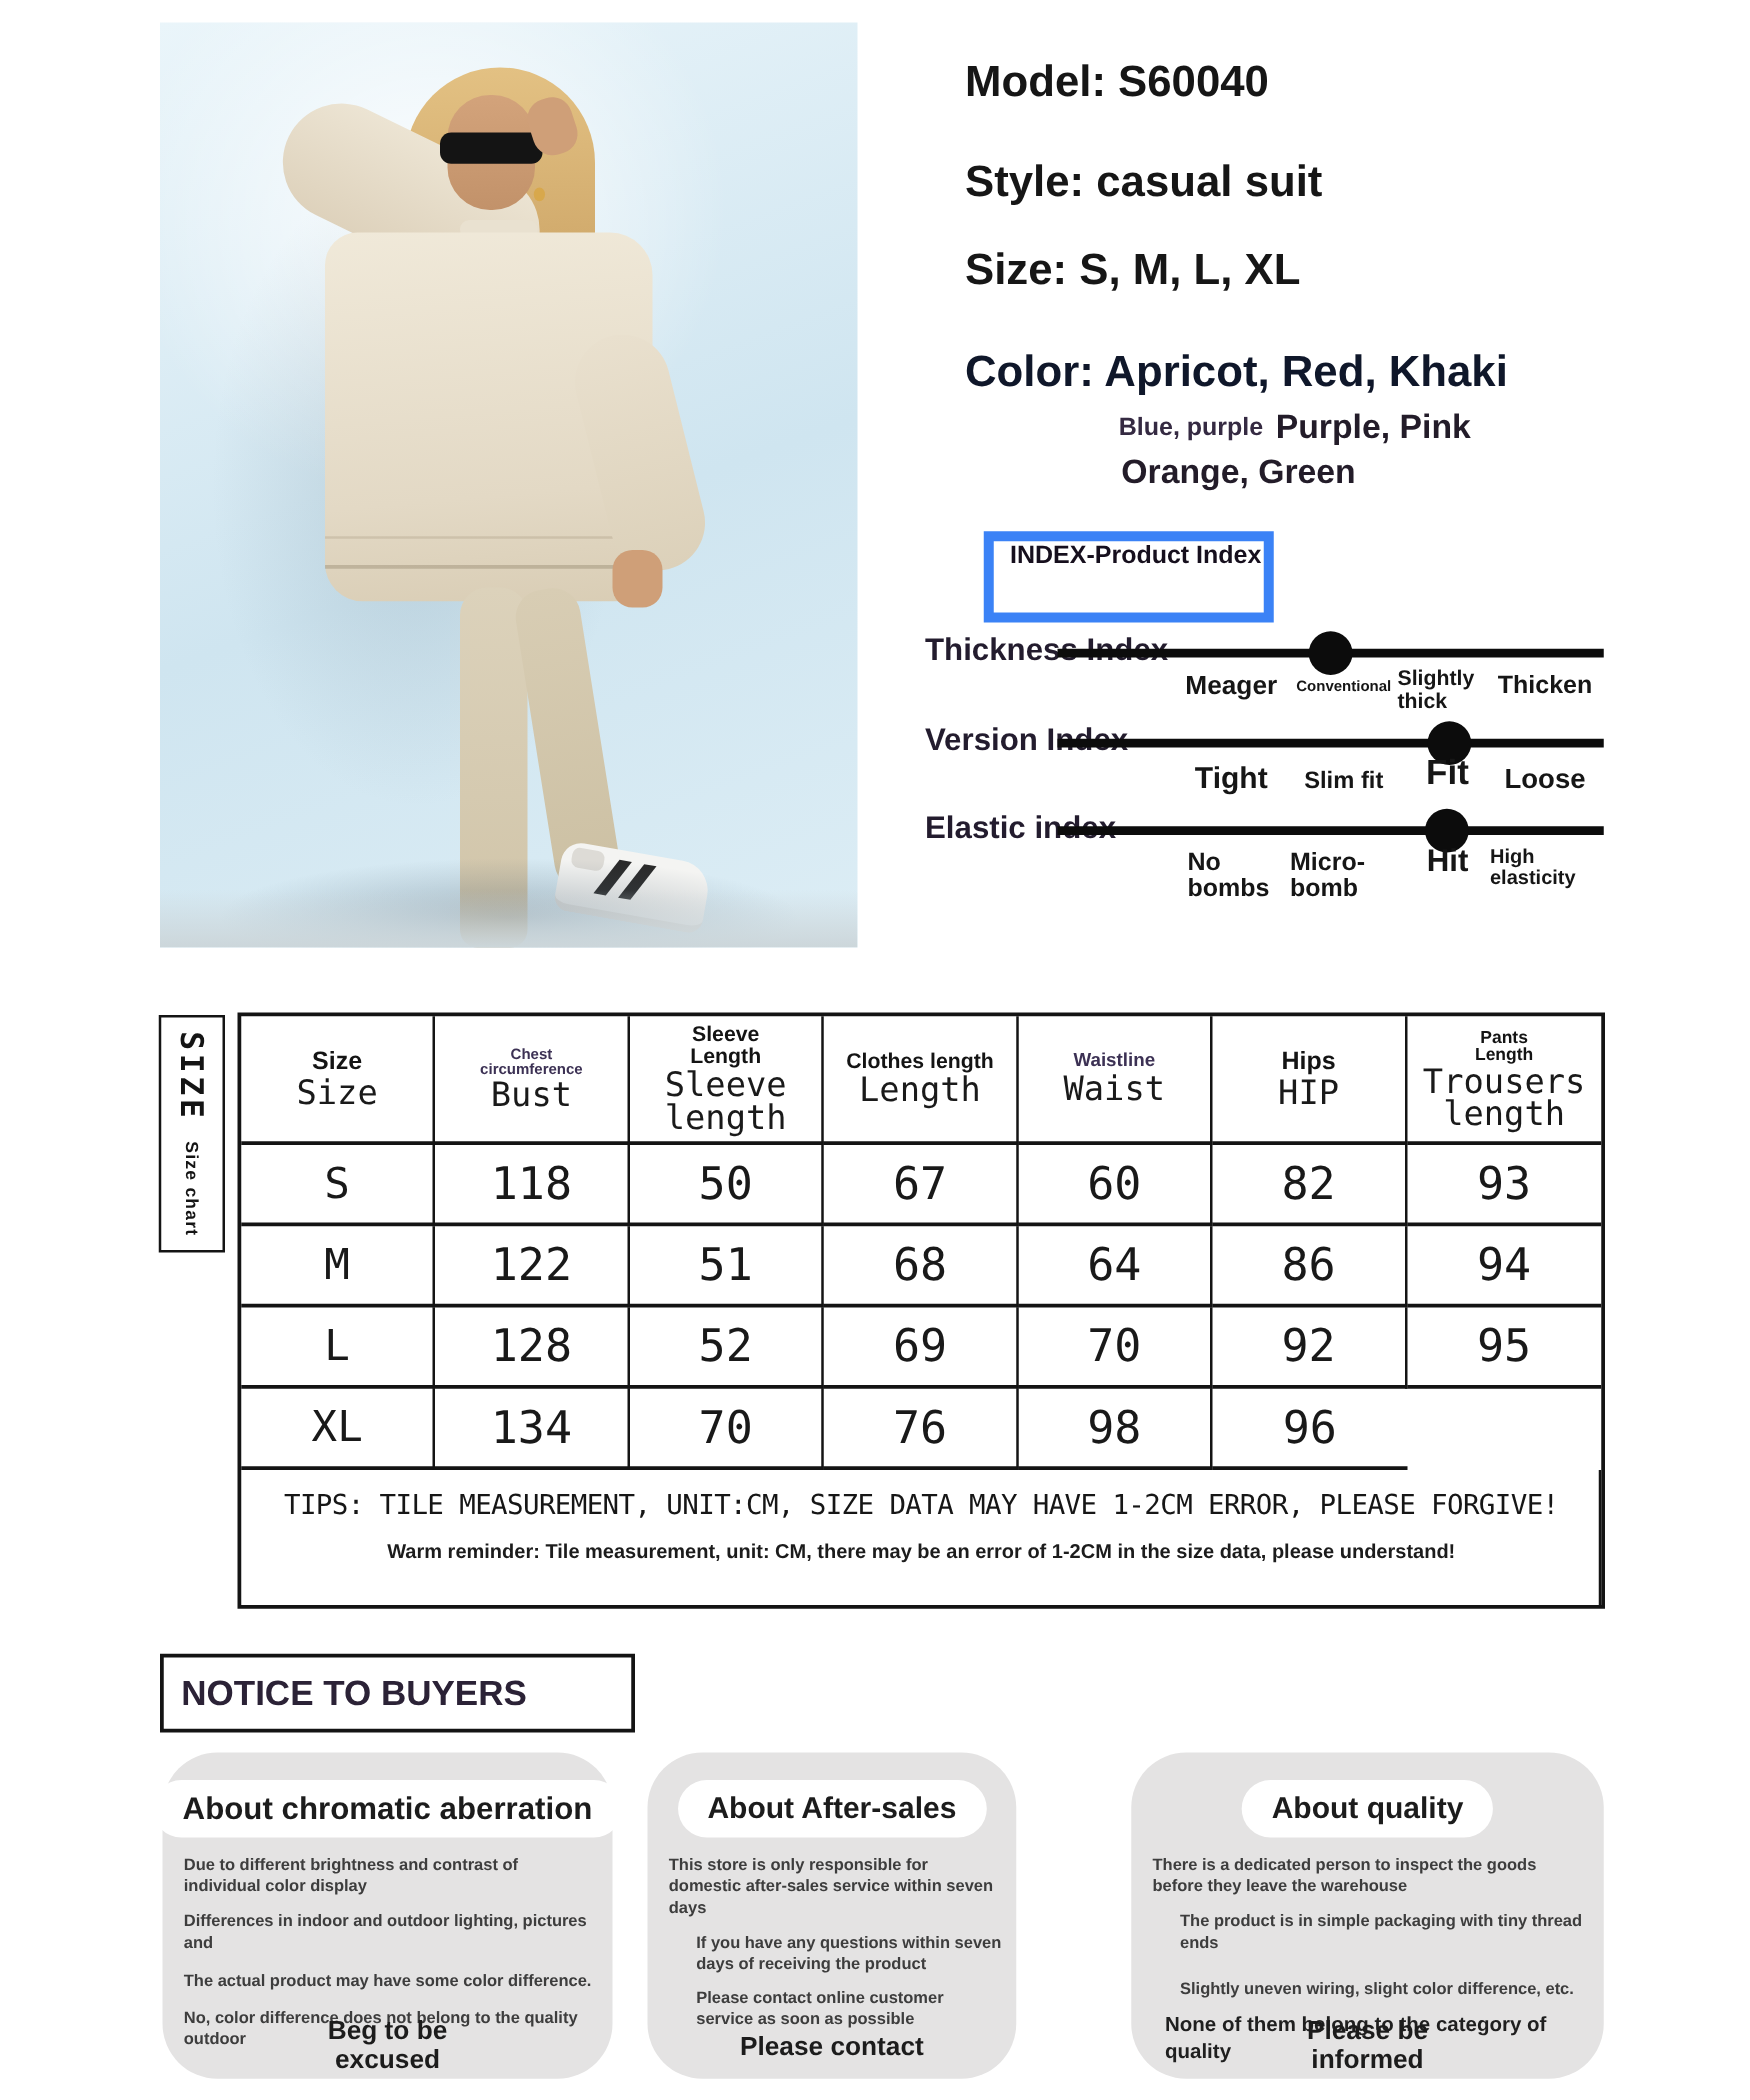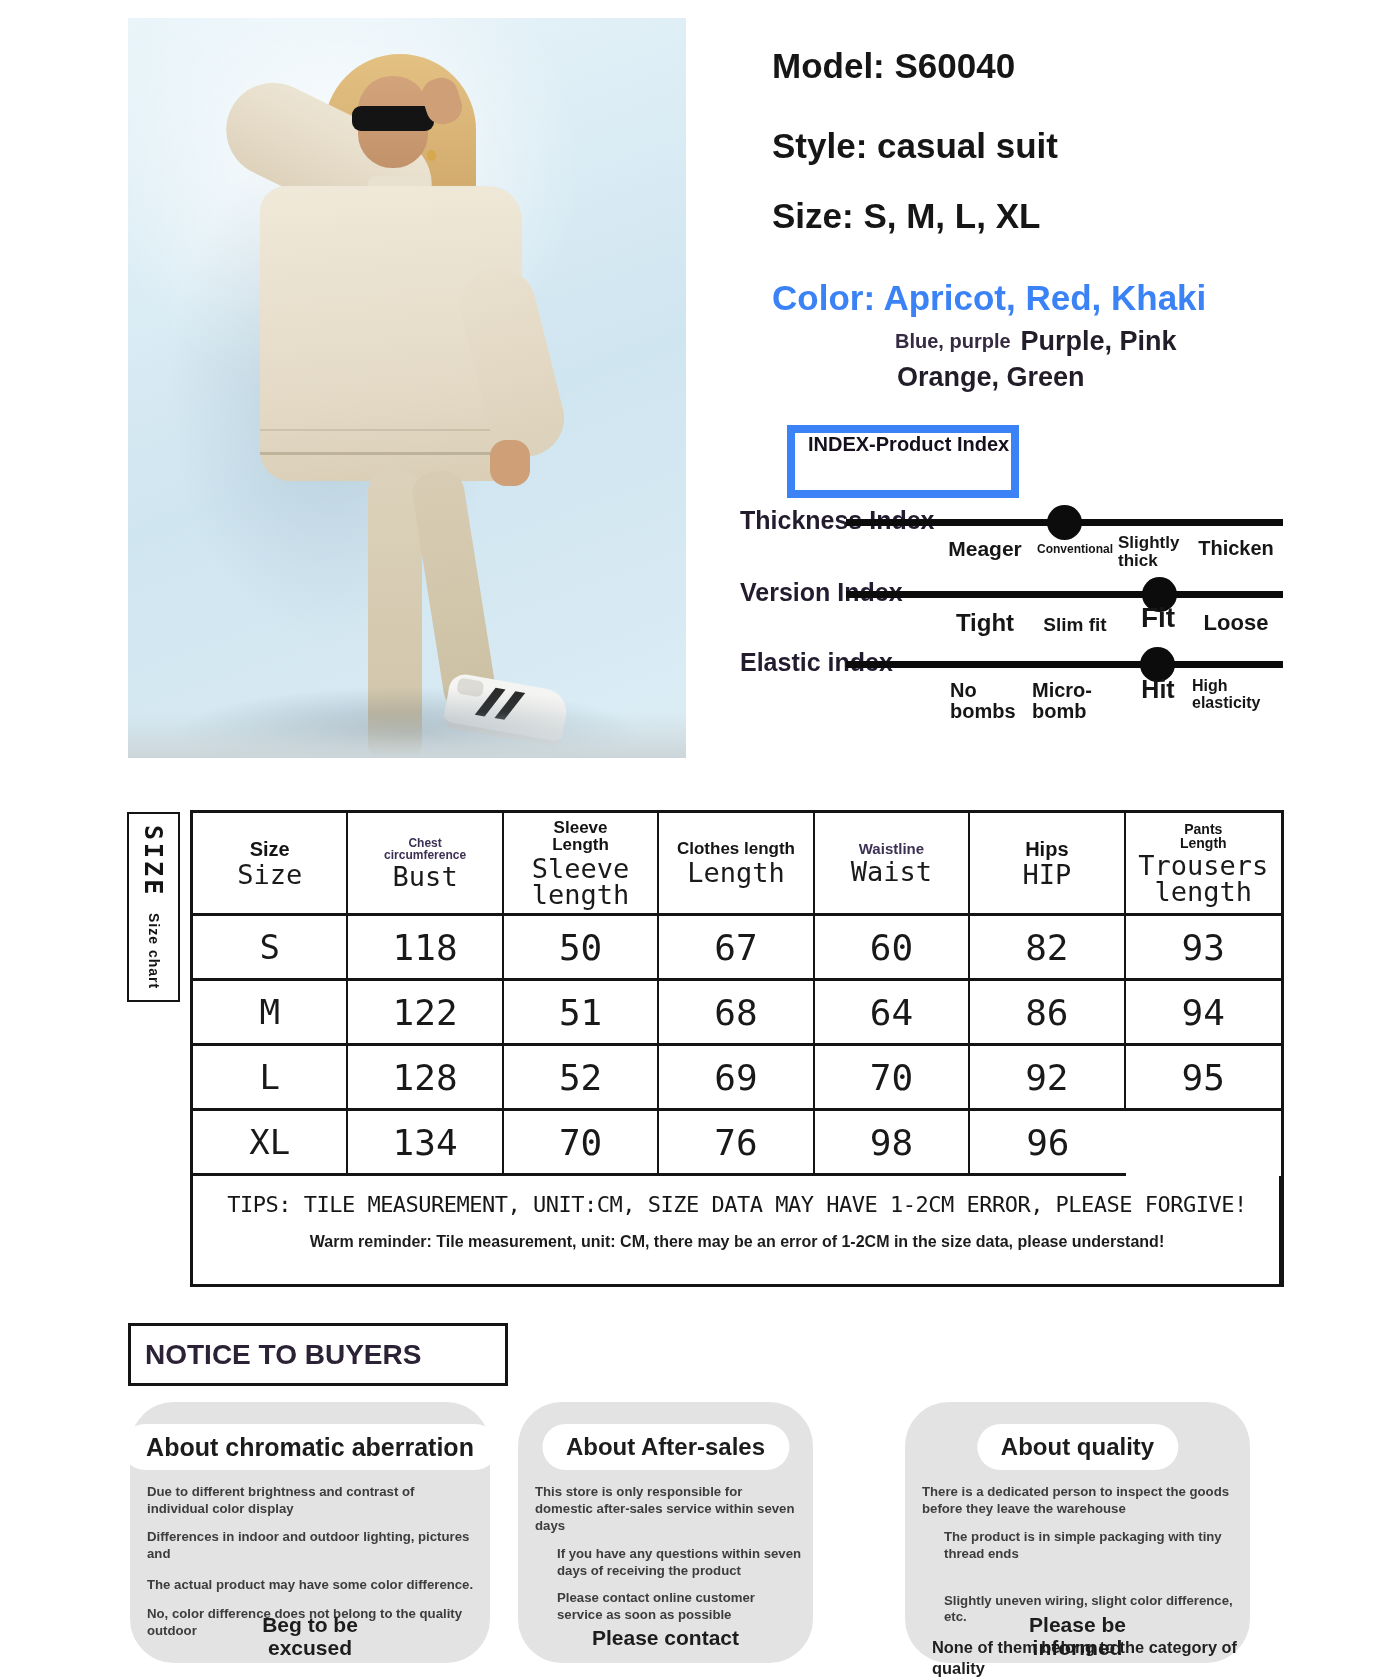--- a/index.html
+++ b/index.html
@@ -44,21 +44,21 @@
         background:#f4f4f2;border-bottom:6px solid #e4e2de;}
   .sneaker .stripe1{position:absolute;left:38px;top:8px;width:10px;height:30px;background:#2a2a2a;transform:skewX(-28deg);}
   .sneaker .stripe2{position:absolute;left:58px;top:8px;width:10px;height:30px;background:#2a2a2a;transform:skewX(-28deg);}
   .sneaker .lace{position:absolute;left:8px;top:4px;width:26px;height:16px;border-radius:6px;background:#dddbd6;}
 
   
   .h-line{font-weight:700;color:#161616;white-space:nowrap;}
   .model-line{left:772px;top:46px;font-size:35px;}
   .style-line{left:772px;top:126px;font-size:35px;}
   .sizes-line{left:772px;top:196px;font-size:35px;}
-  .color-line1{left:772px;top:278px;font-size:35px;color:#3b82f6;}
+  .color-line1{left:772px;top:278px;font-size:35px;color:#0f172a;}
   .color-line2{left:895px;top:326px;white-space:nowrap;}
   .color-line2 .small{font-size:20px;font-weight:700;color:#352a42;margin-right:10px;vertical-align:2px;}
   .color-line2 .big{font-size:27px;font-weight:700;color:#231c29;}
   .color-line3{left:897px;top:362px;font-size:27px;font-weight:700;color:#231c29;white-space:nowrap;}
 
   
   .index-box{left:787px;top:425px;width:216px;height:57px;border:8px solid #3b82f6;
              display:flex;align-items:flex-start;}
   .index-box span{font-size:20px;font-weight:700;color:#160f1d;padding-left:13px;white-space:nowrap;}
   .slider-label{font-weight:700;color:#231c2e;white-space:nowrap;font-size:25px;}
@@ -104,21 +104,21 @@
   .tipsrow{grid-column:1 / -1;border-bottom:none;padding:16px 10px 8px 12px;height:84px;}
   .tips-line{font-family:"DejaVu Sans Mono",monospace;font-size:22px;letter-spacing:-.5px;
              color:#161616;white-space:nowrap;}
   .warm-line{font-size:16px;font-weight:700;color:#1c1c1c;text-align:center;margin-top:16px;}
 
   
   .notice-box{left:128px;top:1323px;width:374px;height:57px;border:3px solid #141414;display:flex;align-items:center;}
   .notice-box span{font-size:28px;font-weight:700;color:#2b2236;padding-left:14px;white-space:nowrap;}
 
   .card{top:1402px;height:261px;background:#e4e3e3;border-radius:44px;}
-  .card1{left:130px;width:360px;} .card2{left:518px;width:295px;} .card3{left:905px;width:345px;}
+  .card1{left:130px;width:360px;} .card2{left:518px;width:295px;} .card3{left:905px;width:378px;}
   .pill{position:absolute;top:22px;left:50%;transform:translateX(-50%);height:46px;border-radius:23px;
         background:#ffffff;display:flex;align-items:center;justify-content:center;padding:0 24px;white-space:nowrap;}
   .pill span{font-weight:700;color:#1c1c1c;}
   .pill-sm span{font-size:25px;} .pill-lg span{font-size:24px;}
   .cardbody{position:absolute;top:82px;left:17px;right:11px;font-size:13.2px;font-weight:700;
             color:#3d3d3d;line-height:1.28;}
   .cardbody p{margin:0 0 11px 0;}
   .indent{padding-left:22px;}
   .quality-bold{font-size:16.4px;color:#1f1f1f;padding-left:10px;margin-top:4px !important;}
   .card-footer{position:absolute;bottom:4px;left:0;right:0;text-align:center;
@@ -356,21 +356,21 @@
     </div>
   </div>
 
   <div class="abs card card3">
     <div class="pill pill-lg">
       <span>About quality</span>
     </div>
     <div class="cardbody">
       <p>There is a dedicated person to inspect the goods before they leave the warehouse</p>
       <p class="indent">The product is in simple packaging with tiny thread ends</p>
-      <p class="indent" style="margin-top:30px">Slightly uneven wiring, slight color difference, etc.</p>
+      <p class="indent" style="margin-top:20px">Slightly uneven wiring, slight color difference, etc.</p>
       <p class="quality-bold">None of them belong to the category of quality</p>
     </div>
     <div class="card-footer">
       <span class="narrow">Please be informed</span>
     </div>
   </div>
 
 </div>
 
 </body></html>

